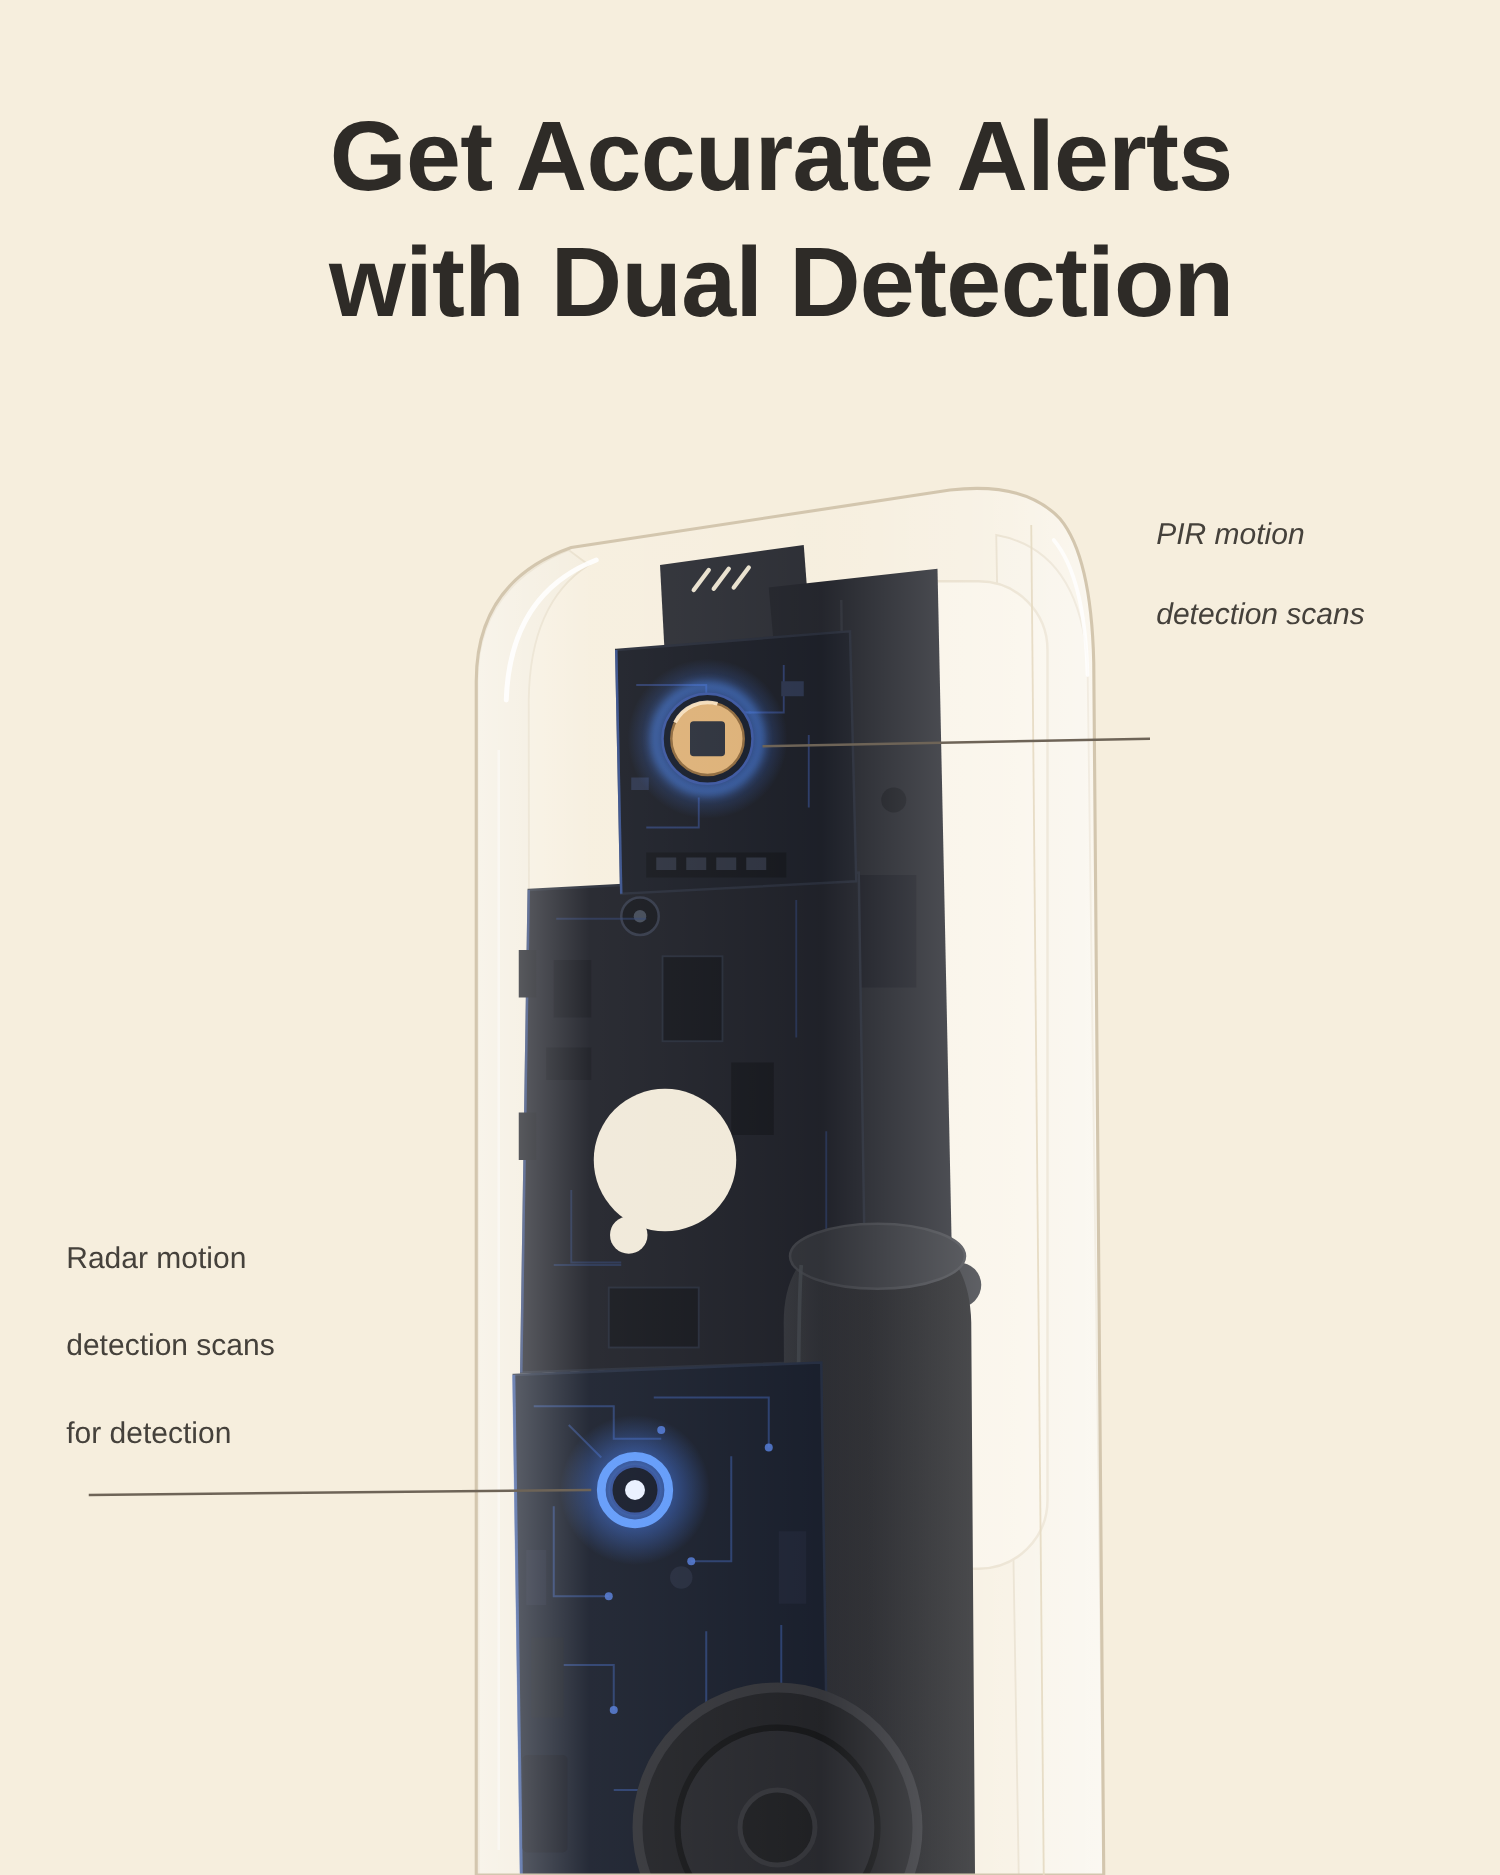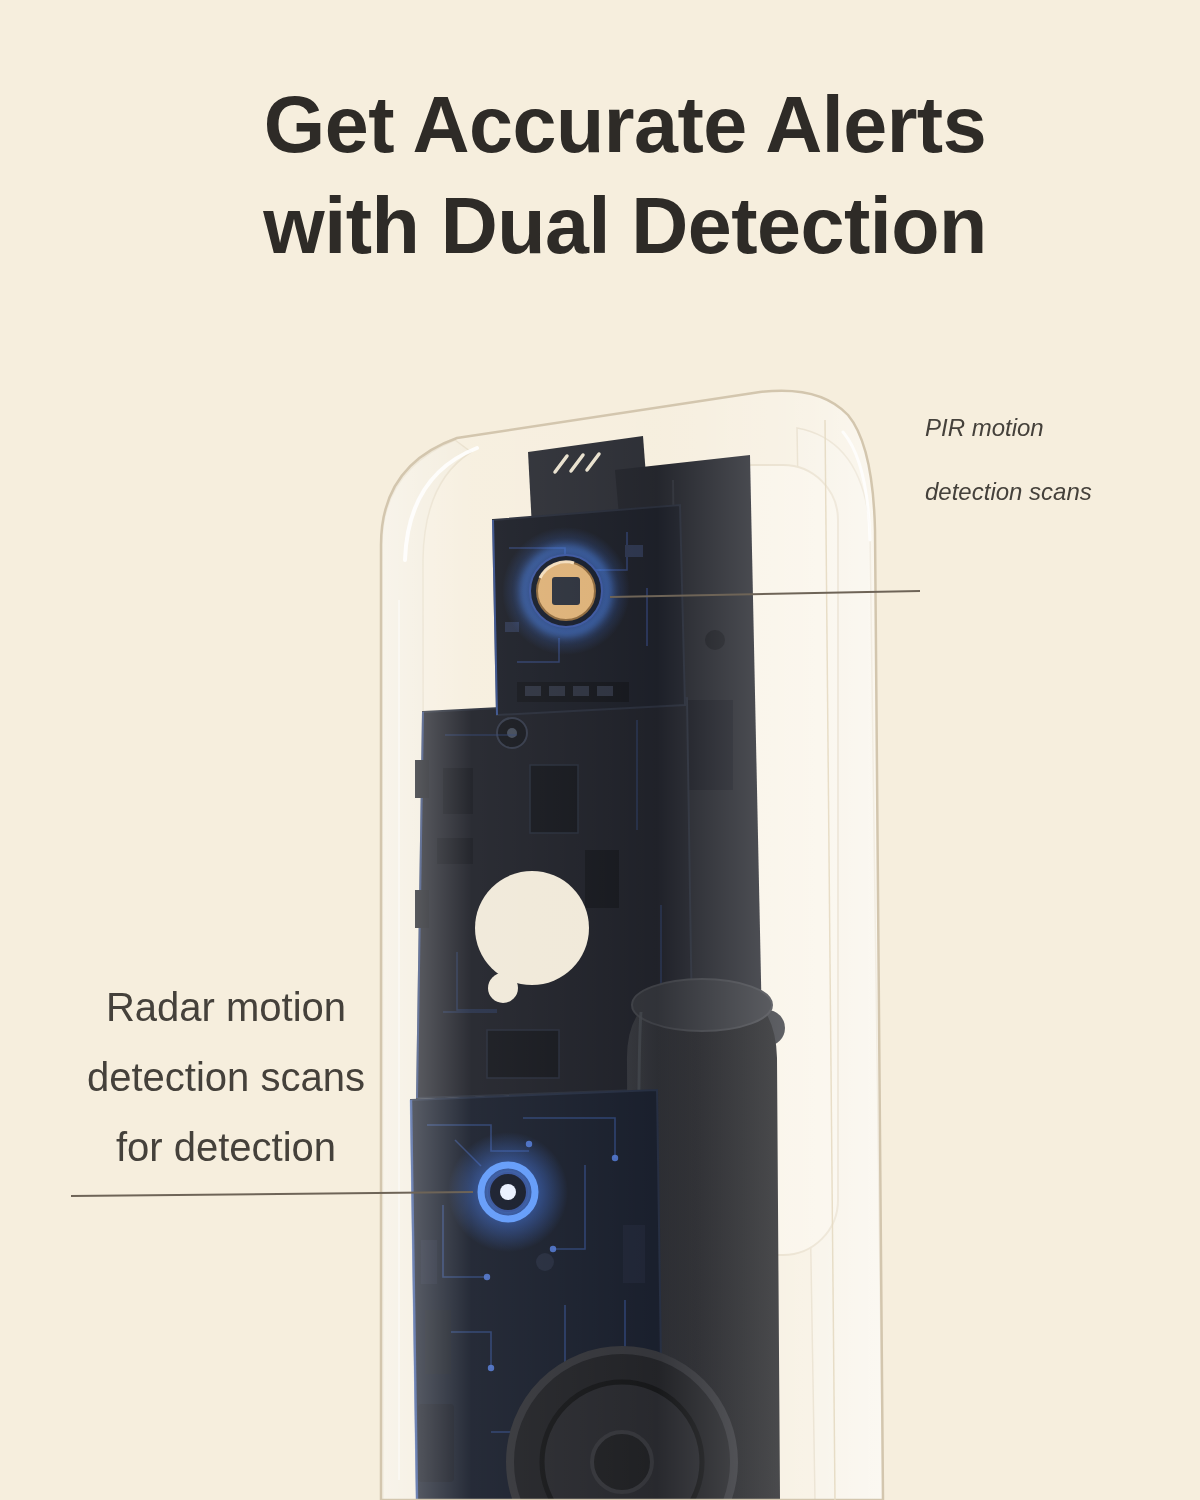--- a/index.html
+++ b/index.html
@@ -11,21 +11,21 @@
     --pcb:#12151f;
   }
   *{margin:0;padding:0;box-sizing:border-box;}
   html,body{background:var(--page-bg);}
   body{font-family:"Liberation Sans","DejaVu Sans",sans-serif;}
   .canvas{position:relative;width:1200px;height:1500px;background:var(--page-bg);overflow:hidden;margin-left:25px;}
   .title{position:absolute;top:74px;left:0;width:100%;text-align:center;color:var(--title);
          font-size:79px;font-weight:700;line-height:101px;letter-spacing:-0.5px;}
   .callout{position:absolute;color:var(--callout-text);font-weight:400;}
   .callout-pir{left:900px;top:396px;font-size:24px;line-height:64px;font-style:italic;}
-  .callout-radar{left:62px;top:972px;font-size:40px;line-height:70px;text-align:center;}
+  .callout-radar{left:28px;top:972px;font-size:24px;line-height:70px;}
   svg.render{position:absolute;left:0;top:0;}
   .connector{stroke:var(--callout-line);stroke-width:2;}
 </style>
 </head>
 <body>
 
 <div class="canvas">
 
   <svg class="render" width="1200" height="1500" viewBox="0 0 1200 1500" role="img" aria-label="Transparent smart video doorbell cutaway render showing internal circuit boards with a glowing blue PIR sensor on the upper board and a glowing blue radar sensor on the lower board">
     <defs>

